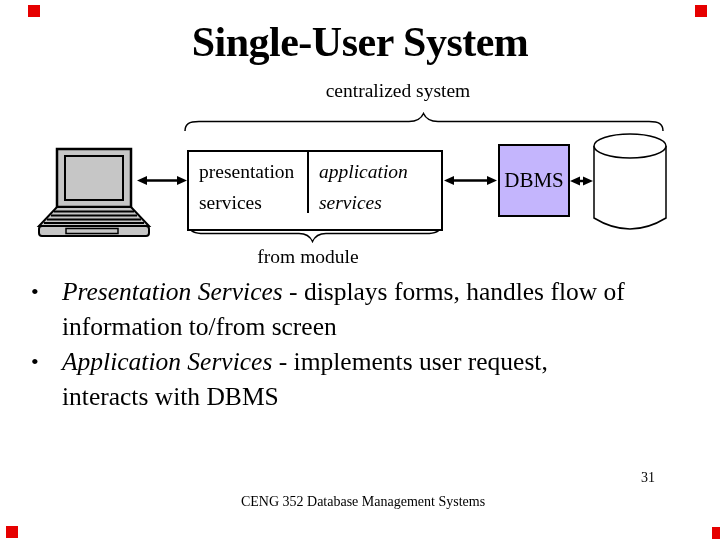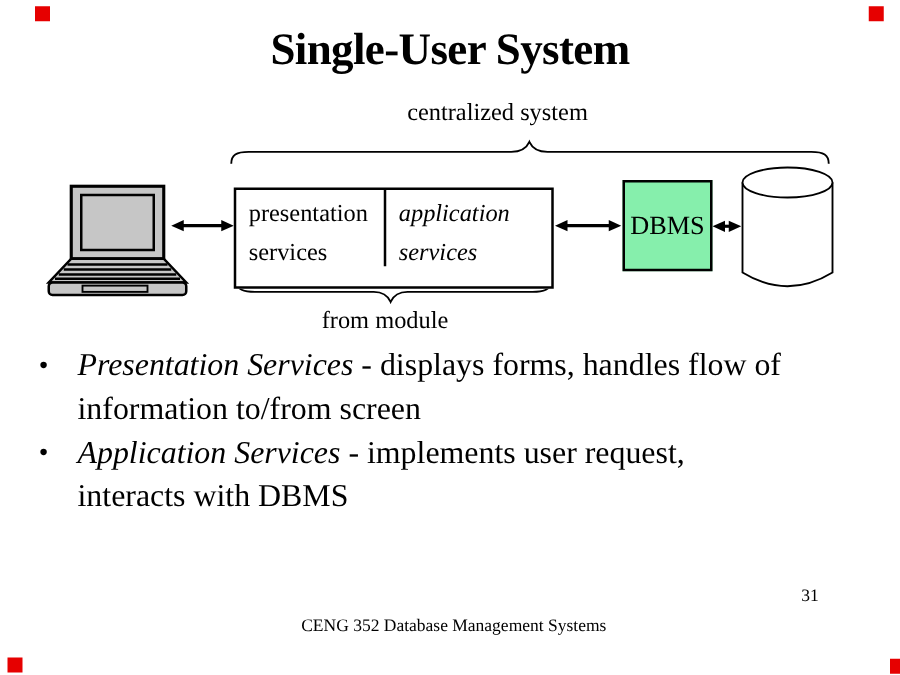--- a/index.html
+++ b/index.html
@@ -19,21 +19,21 @@
     background:#e60000;
   }
   .cm-tl { left:28px; top:5px; }
   .cm-tr { left:695px; top:5px; }
   .cm-bl { left:6px; top:526px; }
   .cm-br { left:712px; top:527px; width:8px; }
   .title {
     position:absolute;
     left:0; top:18px; width:720px;
     text-align:center;
-    font-size:36px;
+    font-size:42px;
     font-weight:bold;
     letter-spacing:-0.5px;
   }
   .diagram-label {
     position:absolute;
     font-size:19.5px;
     text-align:center;
     white-space:nowrap;
   }
   .lbl-centralized { left:298px; top:80px; width:200px; }
@@ -64,21 +64,21 @@
     white-space:pre-line;
   }
   .svc-presentation { left:10px; }
   .svc-application  { left:130px;font-style:italic; }
   .dbms-box {
     position:absolute;
     left:498px; top:144px;
     width:72px; height:73px;
     border:2px solid #000;
     box-sizing:border-box;
-    background:#86efac;
+    background:#c4b5fd;
     display:flex; align-items:center; justify-content:center;
     font-size:21px;
   }
   .bullets {
     position:absolute;
     left:31px; top:274px;
     width:670px;
     font-size:25.5px;
     line-height:35px;
   }

